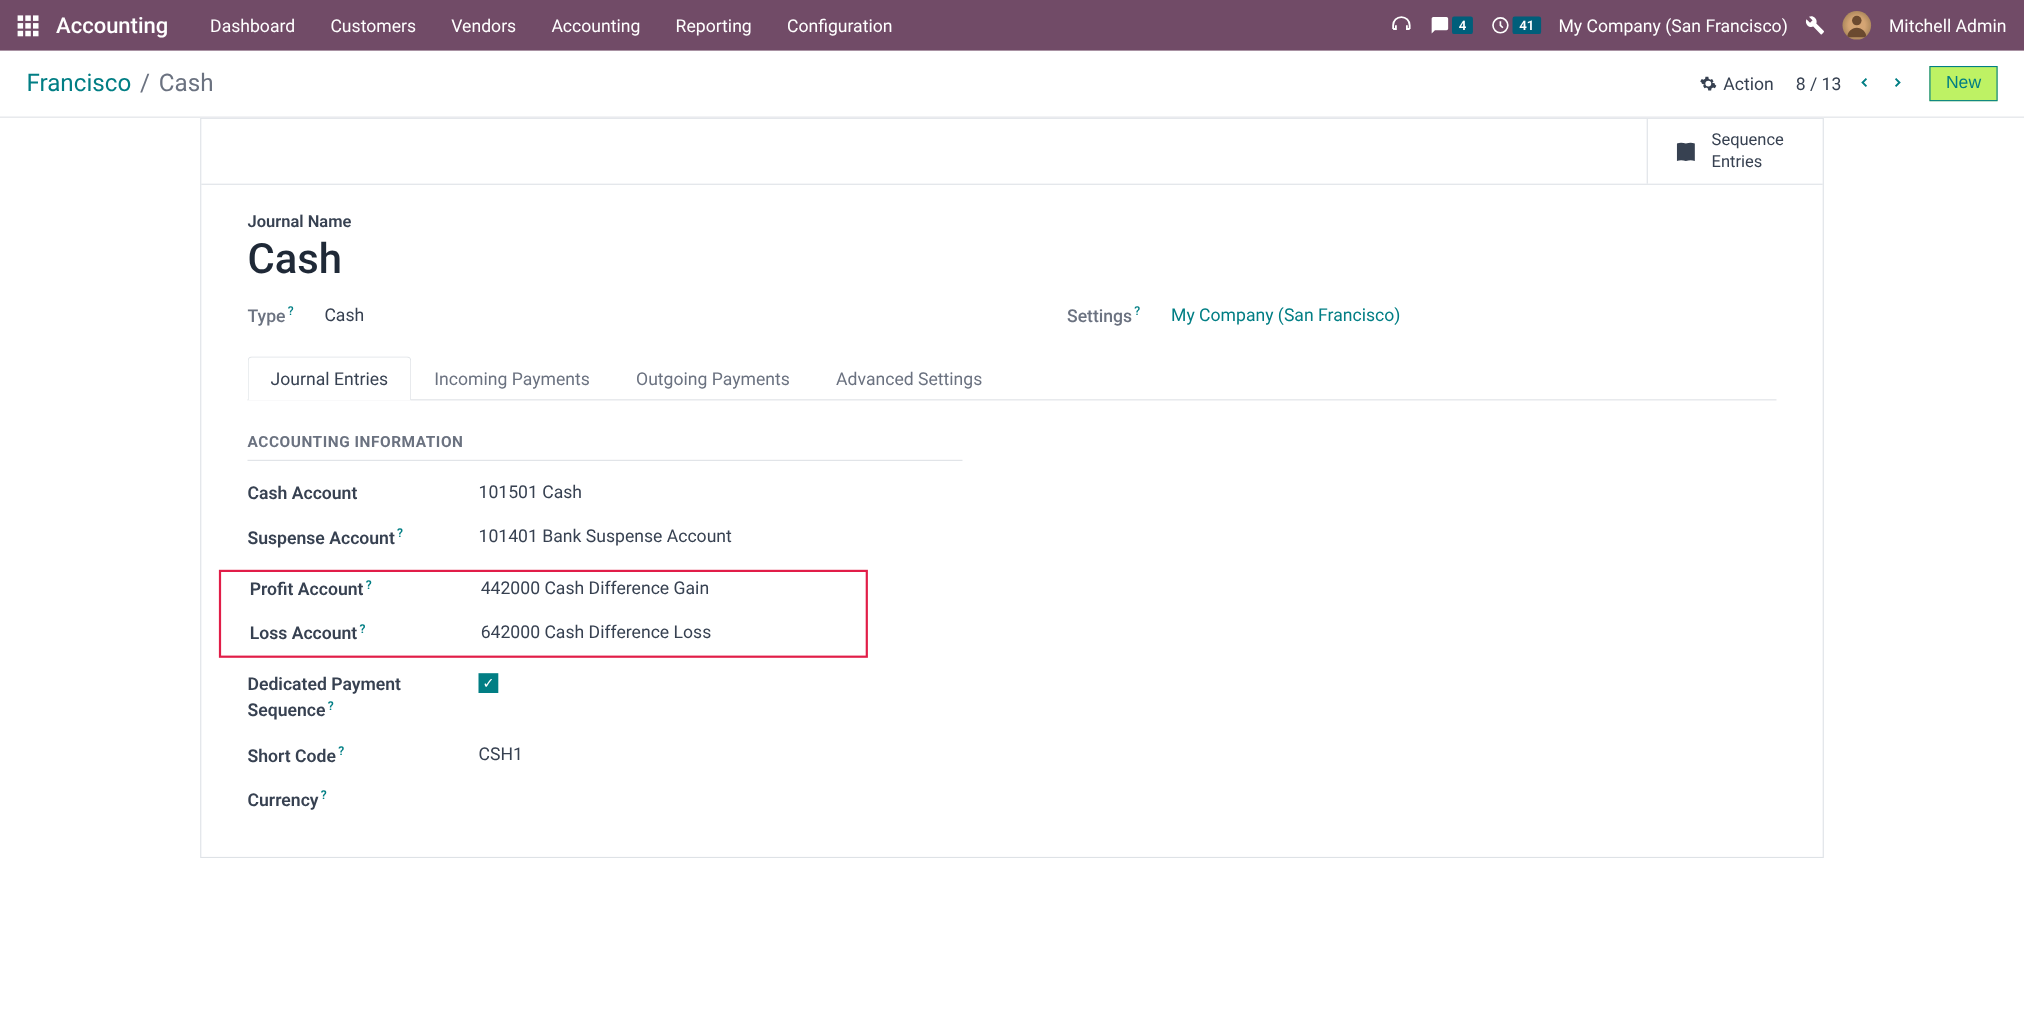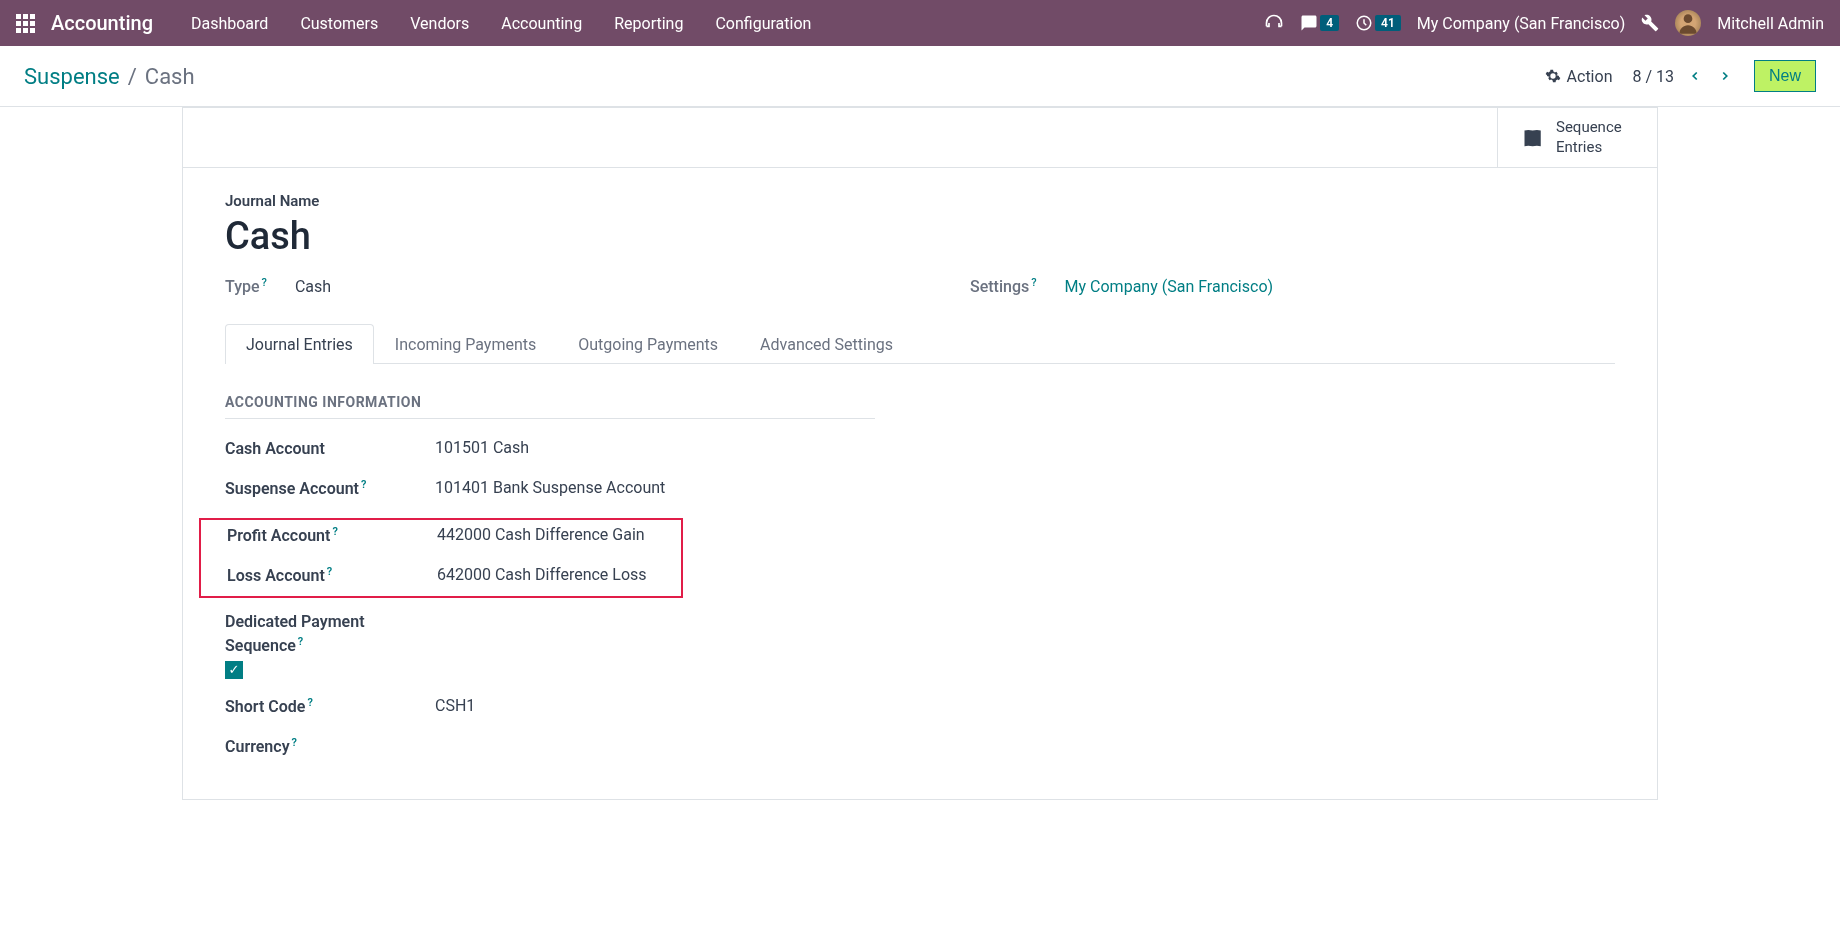--- a/index.html
+++ b/index.html
@@ -52,21 +52,21 @@
     .tabs { display: flex; border-bottom: 1px solid #dee2e6; margin-bottom: 30px; }
     .tab { padding: 10px 20px; font-size: 16px; color: #6b7280; cursor: pointer; border: 1px solid transparent; border-bottom: none; margin-bottom: -1px; }
     .tab.active { color: #374151; border-color: #dee2e6; background: #fff; border-radius: 4px 4px 0 0; }
     
     .section-title { font-size: 14px; font-weight: 700; color: #6b7280; letter-spacing: 0.5px; padding-bottom: 8px; border-bottom: 1px solid #dee2e6; margin-bottom: 18px; display: inline-block; width: 650px;}
     
     .field-row { display: flex; align-items: flex-start; margin-bottom: 16px; }
     .field-label { width: 210px; font-weight: 600; font-size: 16px; color: #374151; line-height: 1.5; }
     .field-value { font-size: 16px; color: #374151; padding-top: 1px; }
     
-    .highlight-box { border: 2px solid #e11d48; padding: 4px 0; margin-left: -26px; padding-left: 26px; width: 484px; }
+    .highlight-box { border: 2px solid #e11d48; padding: 4px 0; margin-left: -26px; padding-left: 26px; width: 590px; }
     
     .checkbox { width: 18px; height: 18px; background: #017e84; color: #fff; display: flex; align-items: center; justify-content: center; font-size: 13px; margin-top: 2px; }
     
     .gear-icon { width: 16px; height: 16px; }
   </style>
 </head>
 <body>
 
 <div class="top-nav">
   <div class="apps-icon">
@@ -119,21 +119,21 @@
           <circle cx="12" cy="8" r="4" fill="#6b4a2f"></circle>
           <path d="M4 22c0-4.4 3.6-8 8-8s8 3.6 8 8" fill="#6b4a2f"></path>
         </svg>
     </div>
     <div class="user-name">Mitchell Admin</div>
   </div>
 </div>
 
 <div class="control-bar">
   <div class="breadcrumb">
-    <a>Suspense</a>
+    <a>Francisco</a>
     <span class="sep">/</span>
     <span class="current">Cash</span>
   </div>
   <div class="control-right">
     <div class="action-btn">
       <svg class="gear-icon" viewBox="0 0 24 24" fill="#374151">
           <path d="M12 8a4 4 0 1 0 0 8 4 4 0 0 0 0-8zm9 4a9 9 0 0 1-.1 1.3l2.1 1.6-2 3.5-2.5-1a7 7 0 0 1-2.2 1.3l-.4 2.6h-4l-.4-2.6a7 7 0 0 1-2.2-1.3l-2.5 1-2-3.5 2.1-1.6A9 9 0 0 1 3 12a9 9 0 0 1 .1-1.3L1 9.1l2-3.5 2.5 1a7 7 0 0 1 2.2-1.3L8.1 2.7h4l.4 2.6a7 7 0 0 1 2.2 1.3l2.5-1 2 3.5-2.1 1.6A9 9 0 0 1 21 12z"></path>
         </svg>
       <span>Action</span>
     </div>
@@ -209,21 +209,21 @@
         <div class="field-row">
           <div class="field-label"><span>Profit Account</span><sup class="help-sup">?</sup></div>
           <div class="field-value">442000 Cash Difference Gain</div>
         </div>
         <div class="field-row" style="margin-bottom: 4px;">
           <div class="field-label"><span>Loss Account</span><sup class="help-sup">?</sup></div>
           <div class="field-value">642000 Cash Difference Loss</div>
         </div>
       </div>
 
-      <div class="field-row" style="margin-top: 12px; flex-direction: column;">
+      <div class="field-row" style="margin-top: 12px;">
         <div class="field-label"><span>Dedicated Payment Sequence</span><sup class="help-sup">?</sup></div>
         <div class="checkbox">✓</div>
       </div>
 
       <div class="field-row">
         <div class="field-label"><span>Short Code</span><sup class="help-sup">?</sup></div>
         <div class="field-value">CSH1</div>
       </div>
 
       <div class="field-row">

